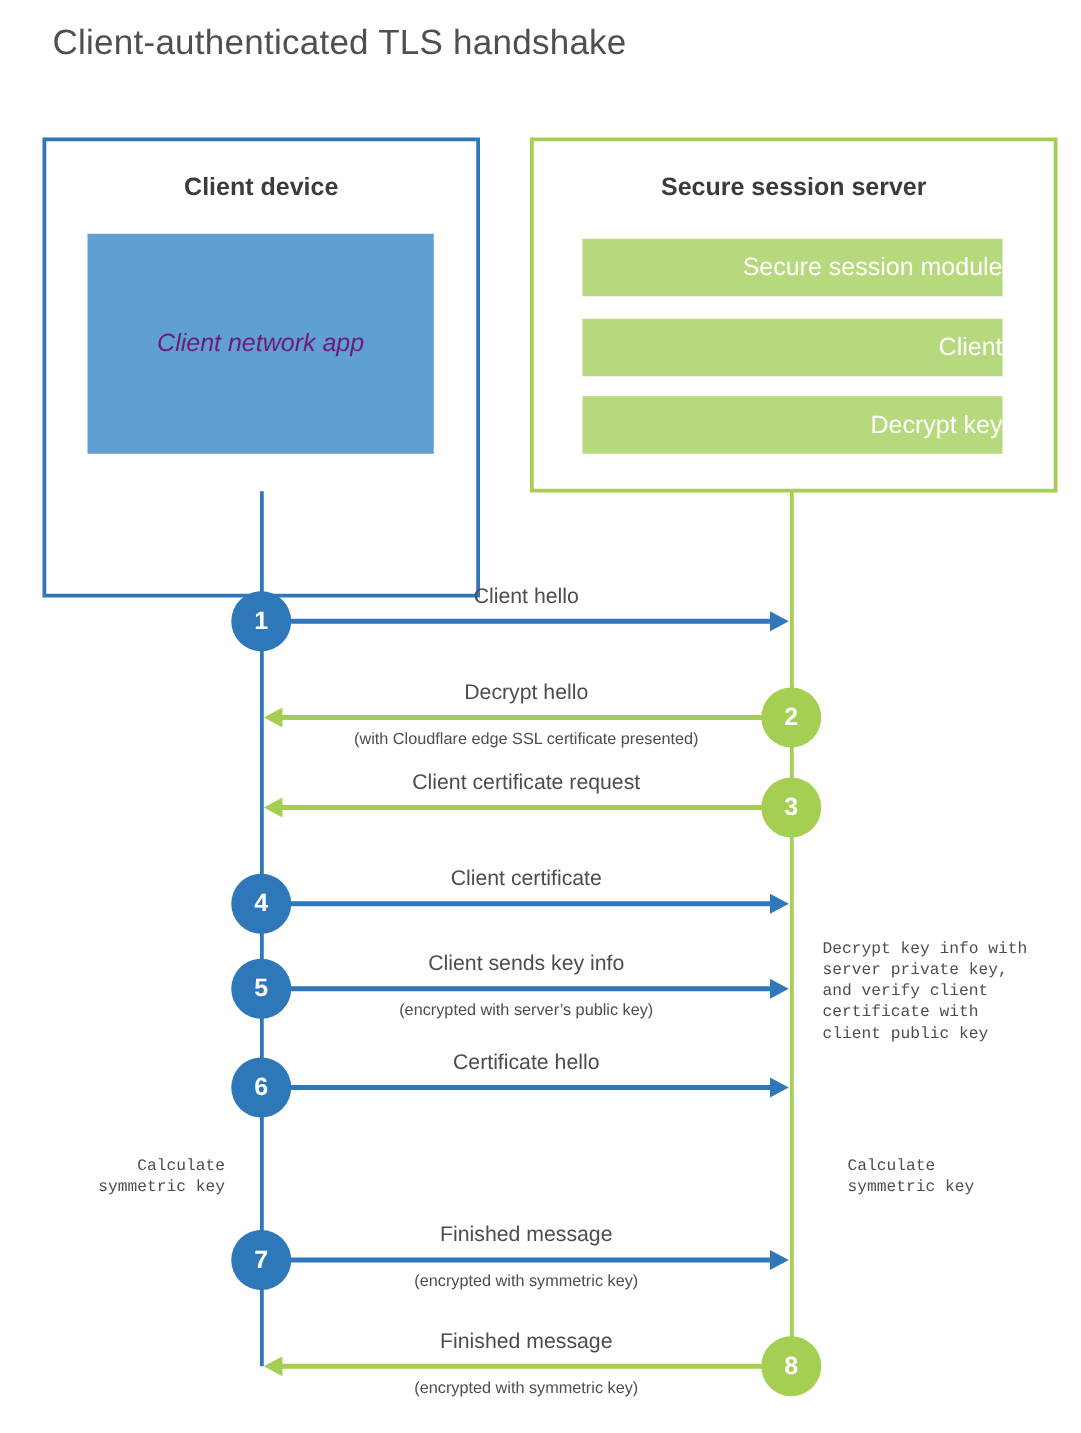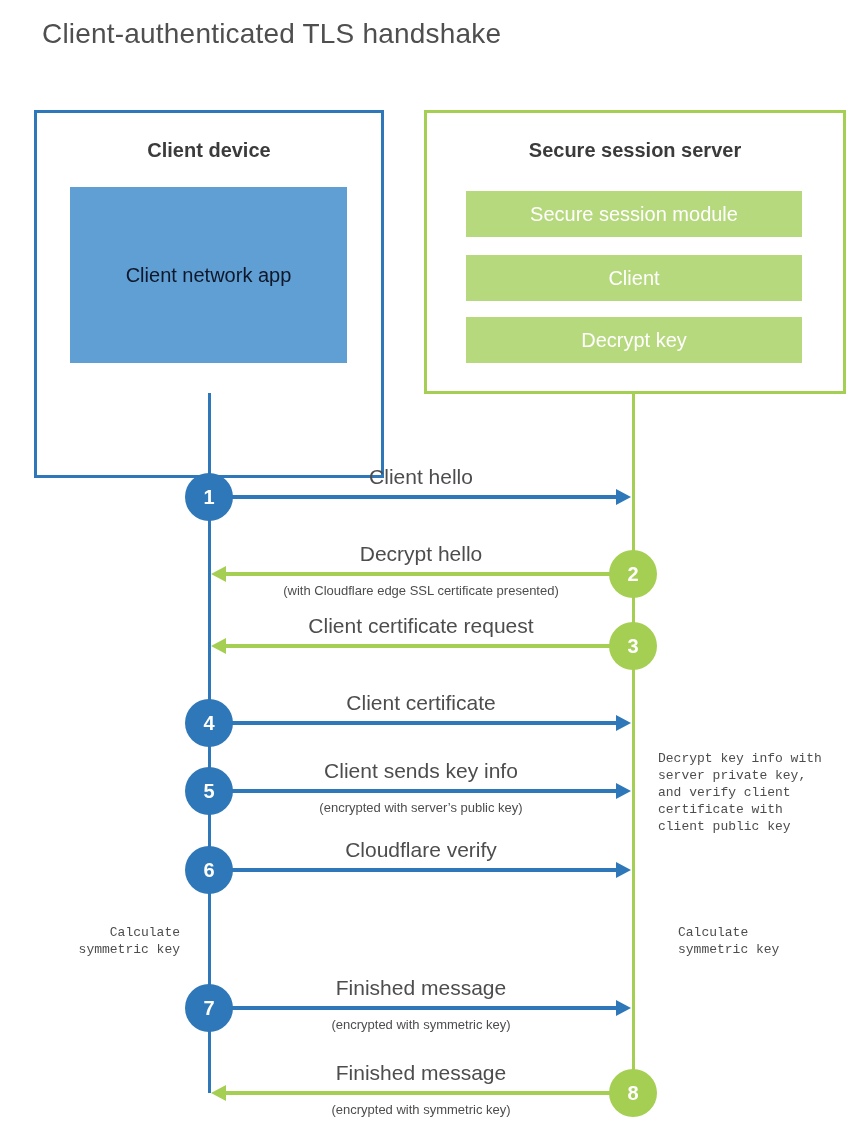--- a/index.html
+++ b/index.html
@@ -47,30 +47,30 @@
     font-weight: bold;
     color: #3b3b3b;
   }
   .app-rect {
     position: absolute;
     left: 33px; top: 74px;
     width: 277px; height: 176px;
     background: var(--blue-light);
     display: flex; align-items: center; justify-content: center;
     text-align: center;
-    color: #0f172a; font-size: 20px; line-height: 1.35;
+    color: #701a75; font-size: 20px; line-height: 1.35; font-style: italic;
   }
   .app-rect span { display: inline-block; width: 190px; }
   .module-bar {
     position: absolute;
     left: 39px;
     width: 336px; height: 46px;
     background: var(--green-light);
     color: #fff; font-size: 20px;
-    display: flex; align-items: center; justify-content: center;
+    display: flex; align-items: center; justify-content: flex-end;
   }
   
   .vline { position: absolute; width: 3px; }
   .vline.blue { background: var(--blue); left: 208px; top: 393px; height: 700px; }
   .vline.green { background: var(--green); left: 632px; top: 393px; height: 700px; }
   
   .step-circle {
     position: absolute;
     width: 48px; height: 48px;
     border-radius: 50%;
@@ -82,21 +82,21 @@
   .arrow-line { position: absolute; height: 4px; }
   .arrow-line.blue { background: var(--blue); left: 231px; width: 386px; }
   .arrow-line.green { background: var(--green); left: 224px; width: 386px; }
   .arrow-head { position: absolute; width: 0; height: 0; border-top: 8px solid transparent; border-bottom: 8px solid transparent; }
   .arrow-head.right { border-left: 15px solid var(--blue); left: 616px; }
   .arrow-head.left { border-right: 15px solid var(--green); left: 211px; }
   .msg-label {
     position: absolute;
     left: 209px; width: 424px;
     text-align: center;
-    font-size: 21px; line-height: 26px;
+    font-size: 17px; line-height: 26px;
     color: var(--text);
   }
   .msg-sub {
     position: absolute;
     left: 209px; width: 424px;
     text-align: center;
     font-size: 13px; line-height: 17px;
     color: var(--text);
   }
   
@@ -170,21 +170,21 @@
   </div>
 
   <div class="msg-label" style="top:758px">Client sends key info</div>
   <div class="arrow-line blue" style="top:789px"></div>
   <div class="arrow-head right" style="top:783px"></div>
   <div class="msg-sub" style="top:799px">(encrypted with server’s public key)</div>
   <div class="step-circle blue" style="top:767px">
     <span>5</span>
   </div>
 
-  <div class="msg-label" style="top:837px">Cloudflare verify</div>
+  <div class="msg-label" style="top:837px">Certificate hello</div>
   <div class="arrow-line blue" style="top:868px"></div>
   <div class="arrow-head right" style="top:862px"></div>
   <div class="step-circle blue" style="top:846px">
     <span>6</span>
   </div>
 
   <div class="msg-label" style="top:975px">Finished message</div>
   <div class="arrow-line blue" style="top:1006px"></div>
   <div class="arrow-head right" style="top:1000px"></div>
   <div class="msg-sub" style="top:1016px">(encrypted with symmetric key)</div>

